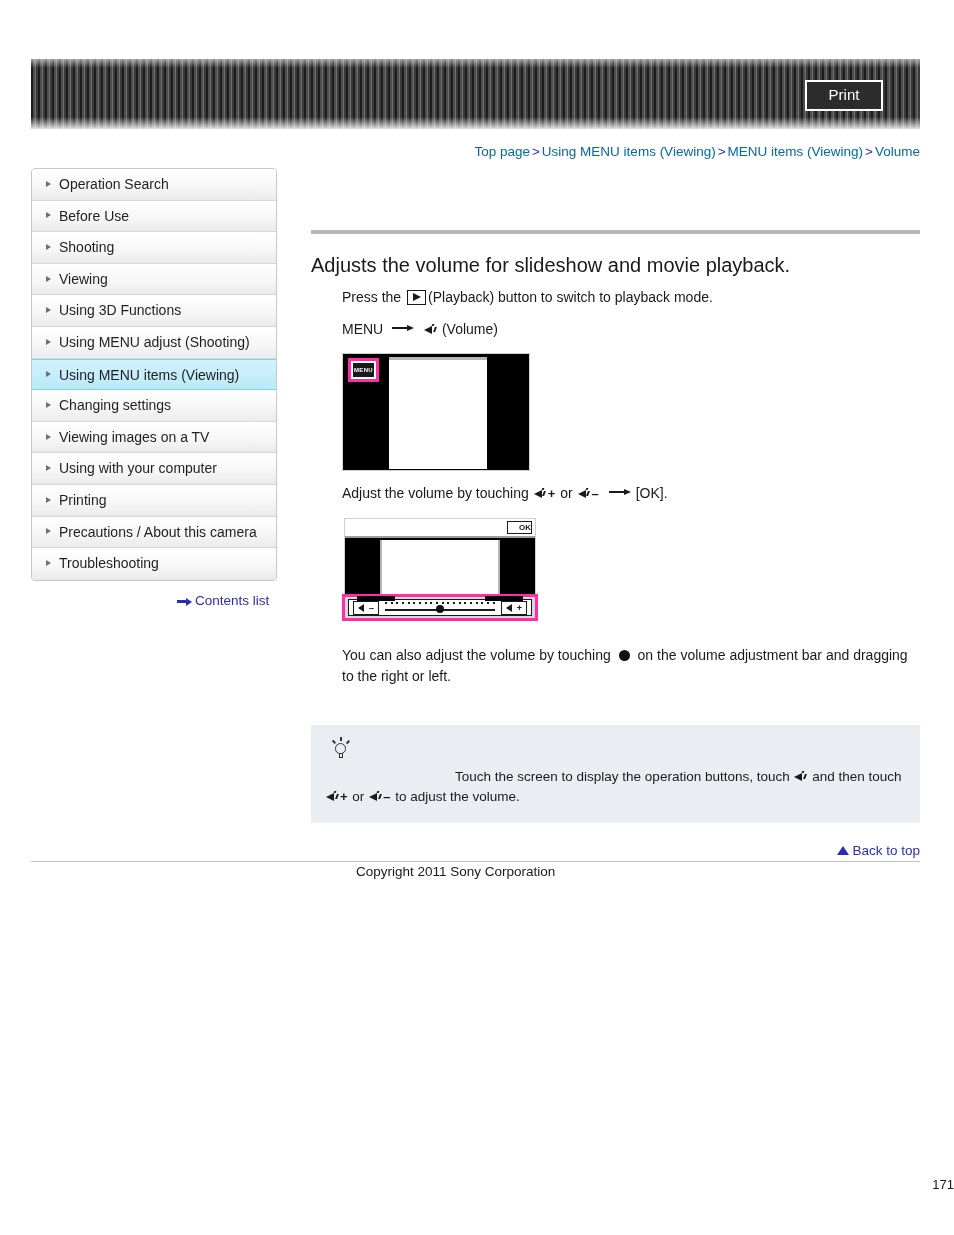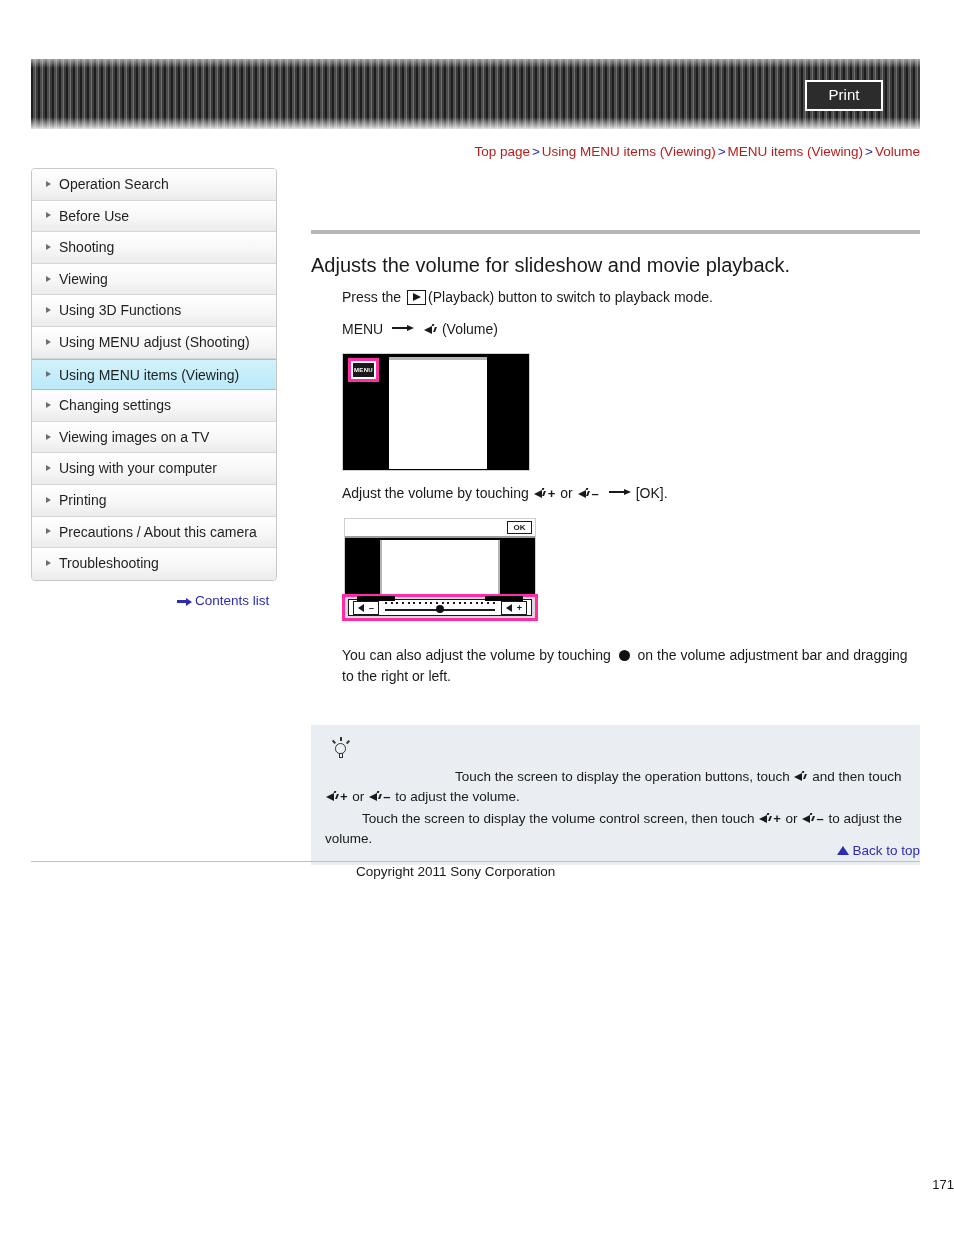--- a/index.html
+++ b/index.html
@@ -69,21 +69,21 @@
   .breadcrumb {
     position: absolute;
     right: 34px;
     top: 143px;
     font-size: 13.5px;
     line-height: 18px;
     color: #2b2bb5;
     white-space: nowrap;
   }
   .breadcrumb a {
-    color: #b91c1c;
+    color: #0369a1;
     text-decoration: none;
   }
   .breadcrumb .sep {
     color: #2b2bb5;
     padding: 0 2px;
   }
 
   
   .sidebar {
     position: absolute;
@@ -354,21 +354,21 @@
   .fig2 .ok-btn {
     position: absolute;
     right: 3px; top: 2px;
     width: 25px; height: 13px;
     background: #ffffff;
     border: 1.5px solid #1a1a1a;
     color: #1a1a1a;
     font-size: 8px;
     font-weight: bold;
     line-height: 11px;
-    text-align: center;
+    text-align: right;
     box-sizing: border-box;
   }
   .fig2 .lcd {
     position: absolute;
     left: 35px; top: 21px;
     width: 120px; height: 55px;
     background: #ffffff;
     border-left: 2px solid #b5b5b5;
     border-right: 2px solid #b5b5b5;
     box-sizing: border-box;
@@ -744,27 +744,20 @@
     </div>
     <div class="tip-line">
       <span class="tip-indent-a"></span><span>Touch the screen to display the operation buttons, touch</span>
       <span class="spk"><i class="cone"></i><i class="wv1"></i><i class="wv2"></i></span>
       <span>and then touch</span>
       <span class="spk"><i class="cone"></i><i class="wv1"></i><i class="wv2"></i></span><span class="spk-sign">+</span>
       <span>or</span>
       <span class="spk"><i class="cone"></i><i class="wv1"></i><i class="wv2"></i></span><span class="spk-sign">–</span>
       <span>to adjust the volume.</span>
     </div>
-    <div class="tip-line">
-      <span class="tip-indent-b"></span><span>Touch the screen to display the volume control screen, then touch</span>
-      <span class="spk"><i class="cone"></i><i class="wv1"></i><i class="wv2"></i></span><span class="spk-sign">+</span>
-      <span>or</span>
-      <span class="spk"><i class="cone"></i><i class="wv1"></i><i class="wv2"></i></span><span class="spk-sign">–</span>
-      <span>to adjust the volume.</span>
-    </div>
   </div>
 
 </div>
 
 <div class="back-to-top">
   <span class="triangle-up-icon"></span><span>Back to top</span>
 </div>
 <div class="footer-rule"></div>
 <div class="copyright">Copyright 2011 Sony Corporation</div>
 <div class="page-number">171</div>

